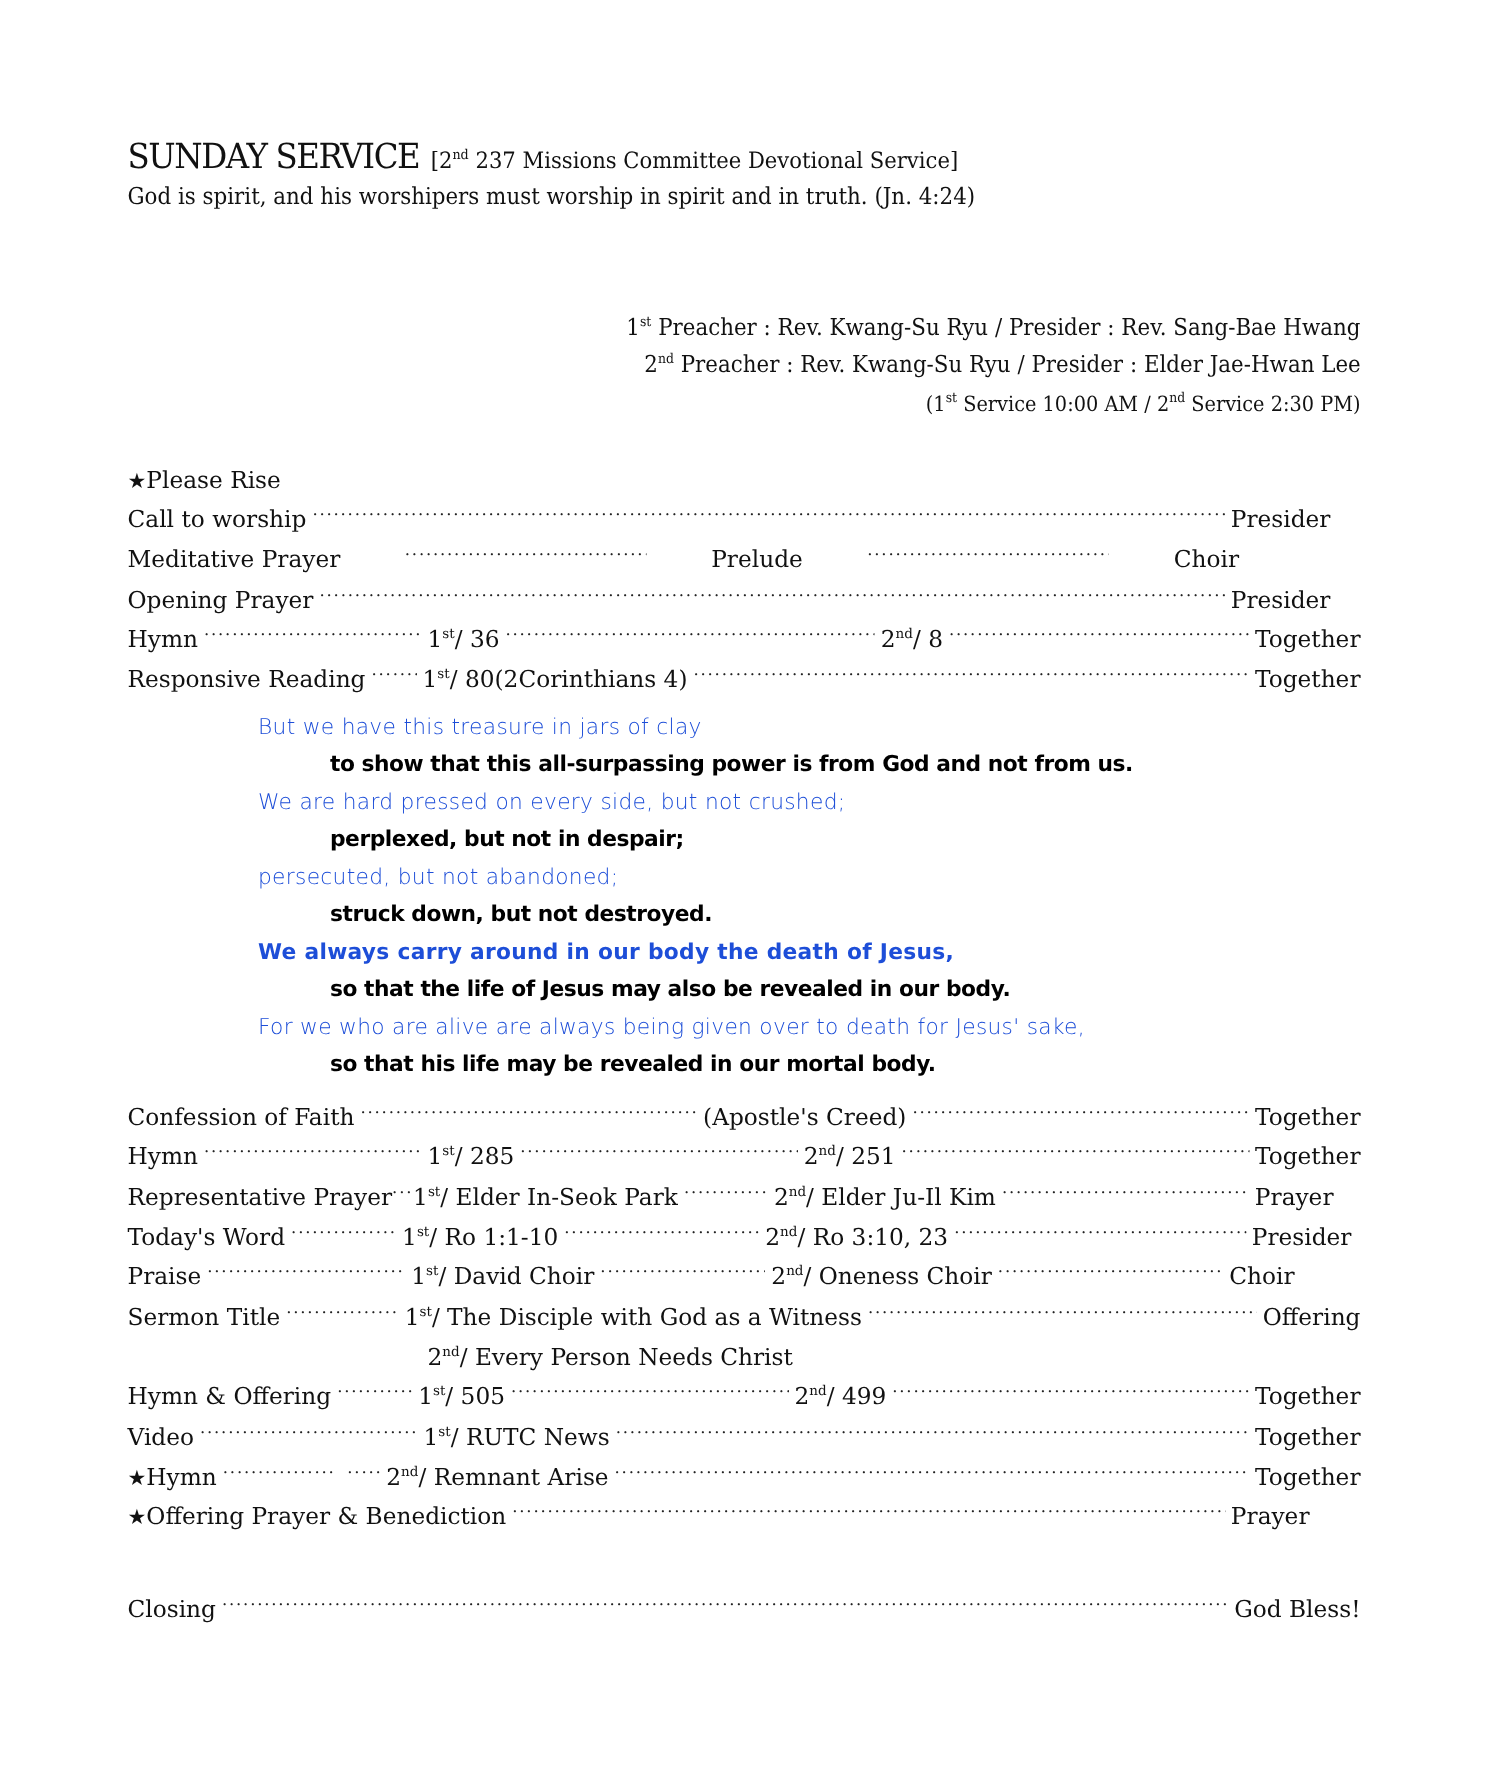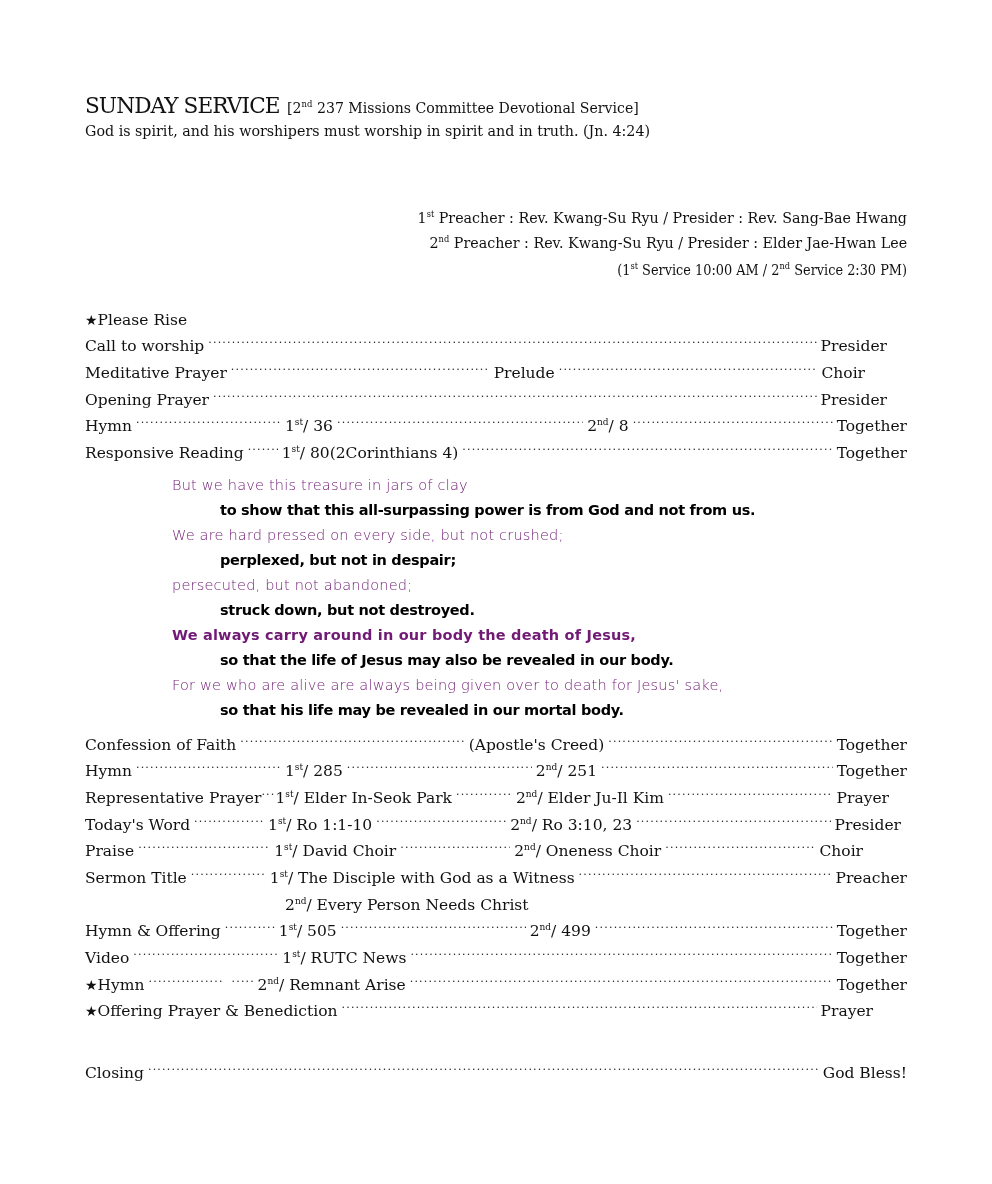--- a/index.html
+++ b/index.html
@@ -10,21 +10,21 @@
     .title .sub { font-size:15px; letter-spacing:0; margin-left:8px; }
     .motto { left:85px; top:122px; font-size:15.5px; transform:scaleX(0.92); transform-origin:left; }
     .staff { right:85px; font-size:15.5px; text-align:right; transform:scaleX(0.92); transform-origin:right; }
     .staff.small { font-size:14px; }
     sup { font-size:9px; vertical-align:6px; line-height:0; }
     .row { position:absolute; left:85px; width:822px; font-size:15.5px; display:flex; align-items:baseline; white-space:nowrap; }
     .row .cell { flex:0 0 auto; transform-origin:left; }
     .row .dots { flex:1 1 auto; overflow:hidden; height:14px; margin:0 4px; position:relative; }
     .row .dots::after { content:"........................................................................................................................................................................................................................................................................................"; position:absolute; left:0; top:-4px; font-size:11px; letter-spacing:1.2px; color:#222; }
     .reading { position:absolute; font-family:"DejaVu Sans", sans-serif; font-size:14.5px; white-space:nowrap; }
-    .reading.lead { left:172px; font-weight:300; color:#701a75; letter-spacing:0.2px; }
+    .reading.lead { left:172px; font-weight:300; color:#1d4ed8; letter-spacing:0.2px; }
     .reading.resp { left:220px; font-weight:bold; color:#000; letter-spacing:-0.3px; }
     .sm { font-size:12px; }
     .star { font-size:14px; }
   </style>
 </head>
 <body>
 
 <div class="abs title">
   <span>SUNDAY SERVICE</span><span class="sub"><span>[2</span><sup>nd</sup><span> 237 Missions Committee Devotional Service]</span></span>
 </div>
@@ -39,21 +39,21 @@
     <span class="cell">Please Rise</span>
 </div>
 
 <div class="row" style="top:337px;">
   <span class="cell">Call to worship</span>
     <span class="dots"></span>
     <span class="cell">Presider</span>
     <span style="width:20px"></span>
 </div>
 
-<div class="row" style="top:364px;">
+<div class="row" style="top:364px;gap:39px;">
   <span class="cell">Meditative Prayer</span>
     <span class="dots"></span>
     <span class="cell">Prelude</span>
     <span class="dots"></span>
     <span class="cell">Choir</span>
     <span style="width:42px"></span>
 </div>
 
 <div class="row" style="top:391px;">
   <span class="cell">Opening Prayer</span>
@@ -142,21 +142,21 @@
     <span class="dots"></span>
     <span class="cell">Choir</span>
     <span style="width:44px"></span>
 </div>
 
 <div class="row" style="top:869px;">
   <span class="cell">Sermon Title</span>
     <span class="dots" style="flex:0 0 75px"></span>
     <span class="cell"><span>1</span><sup>st</sup><span>/ </span><span>The Disciple with God as a Witness</span></span>
     <span class="dots"></span>
-    <span class="cell">Preacher</span>
+    <span class="cell">Offering</span>
 </div>
 <div class="row" style="top:896px; left:285px; width:auto;">
   <span class="cell"><span>2</span><sup>nd</sup><span>/ </span><span>Every Person Needs Christ</span></span>
 </div>
 
 <div class="row" style="top:922px;">
   <span class="cell">Hymn &amp; Offering</span>
     <span class="dots" style="flex:0 0 50px"></span>
     <span class="cell"><span>1</span><sup>st</sup><span>/ </span><span>505</span></span>
     <span class="dots" style="flex:0 0 185px"></span>

